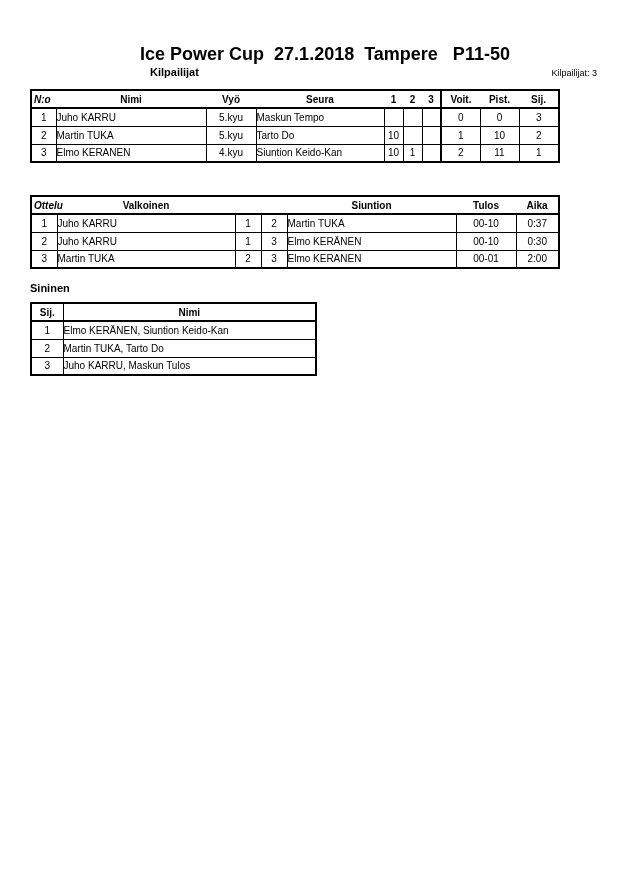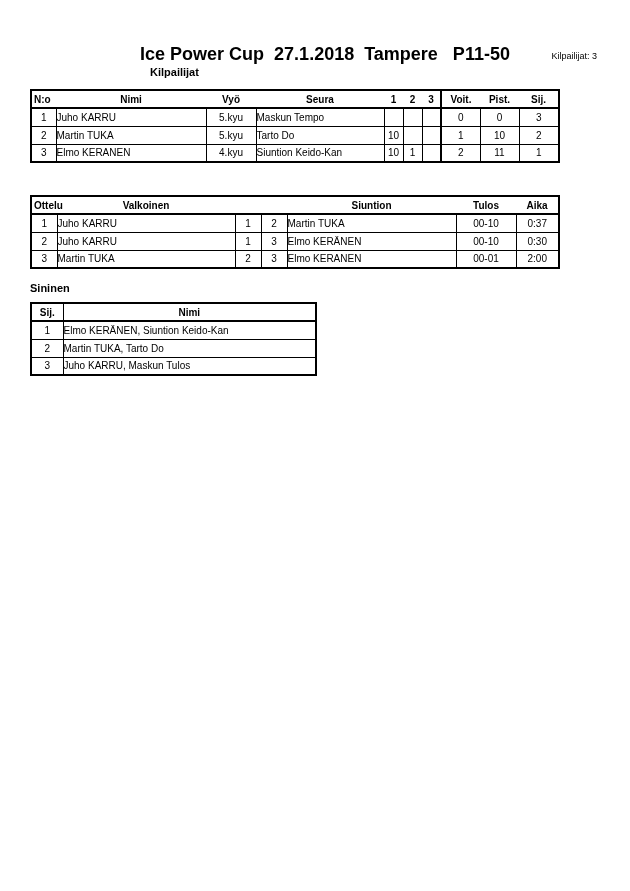--- a/index.html
+++ b/index.html
@@ -27,21 +27,21 @@
     font-size: 11px;
     font-weight: bold;
     text-align: left;
     white-space: pre;
   }
   .label-kilpailijat { top: 66px; left: 150px; width: 170px; }
   .label-ottelut   { top: 178px; left: 30px; width: 528px; }
   .label-tulokset  { top: 282px; left: 30px; width: 285px; }
   .competitor-count {
     position: absolute;
-    top: 51px; right: 33px;
+    top: 68px; right: 33px;
     font-size: 9px;
     white-space: pre;
   }
   table {
     position: absolute;
     border-collapse: collapse;
     table-layout: fixed;
     border: 2px solid #000;
     font-size: 10px;
   }
@@ -60,21 +60,21 @@
     padding: 0;
   }
   td {
     border: 1px solid #000;
     vertical-align: middle;
     white-space: nowrap;
     overflow: hidden;
     padding: 0;
   }
   .thick-left { border-left: 2px solid #000 !important; margin-top: 39px; }
-  .hdr-left { text-align: left; padding-left: 2px; }
+  .hdr-left { text-align: left; padding-left: 2px; font-style: italic; }
   .hdr-bordered { border-left: 1px solid #000; border-right: 1px solid #000; }
   td.c { text-align: center; }
   td.l { text-align: left; }
 </style>
 </head>
 <body>
 
 <div class="page">
 
   <div class="doc-title">Ice Power Cup  27.1.2018  Tampere   P11-50</div>

